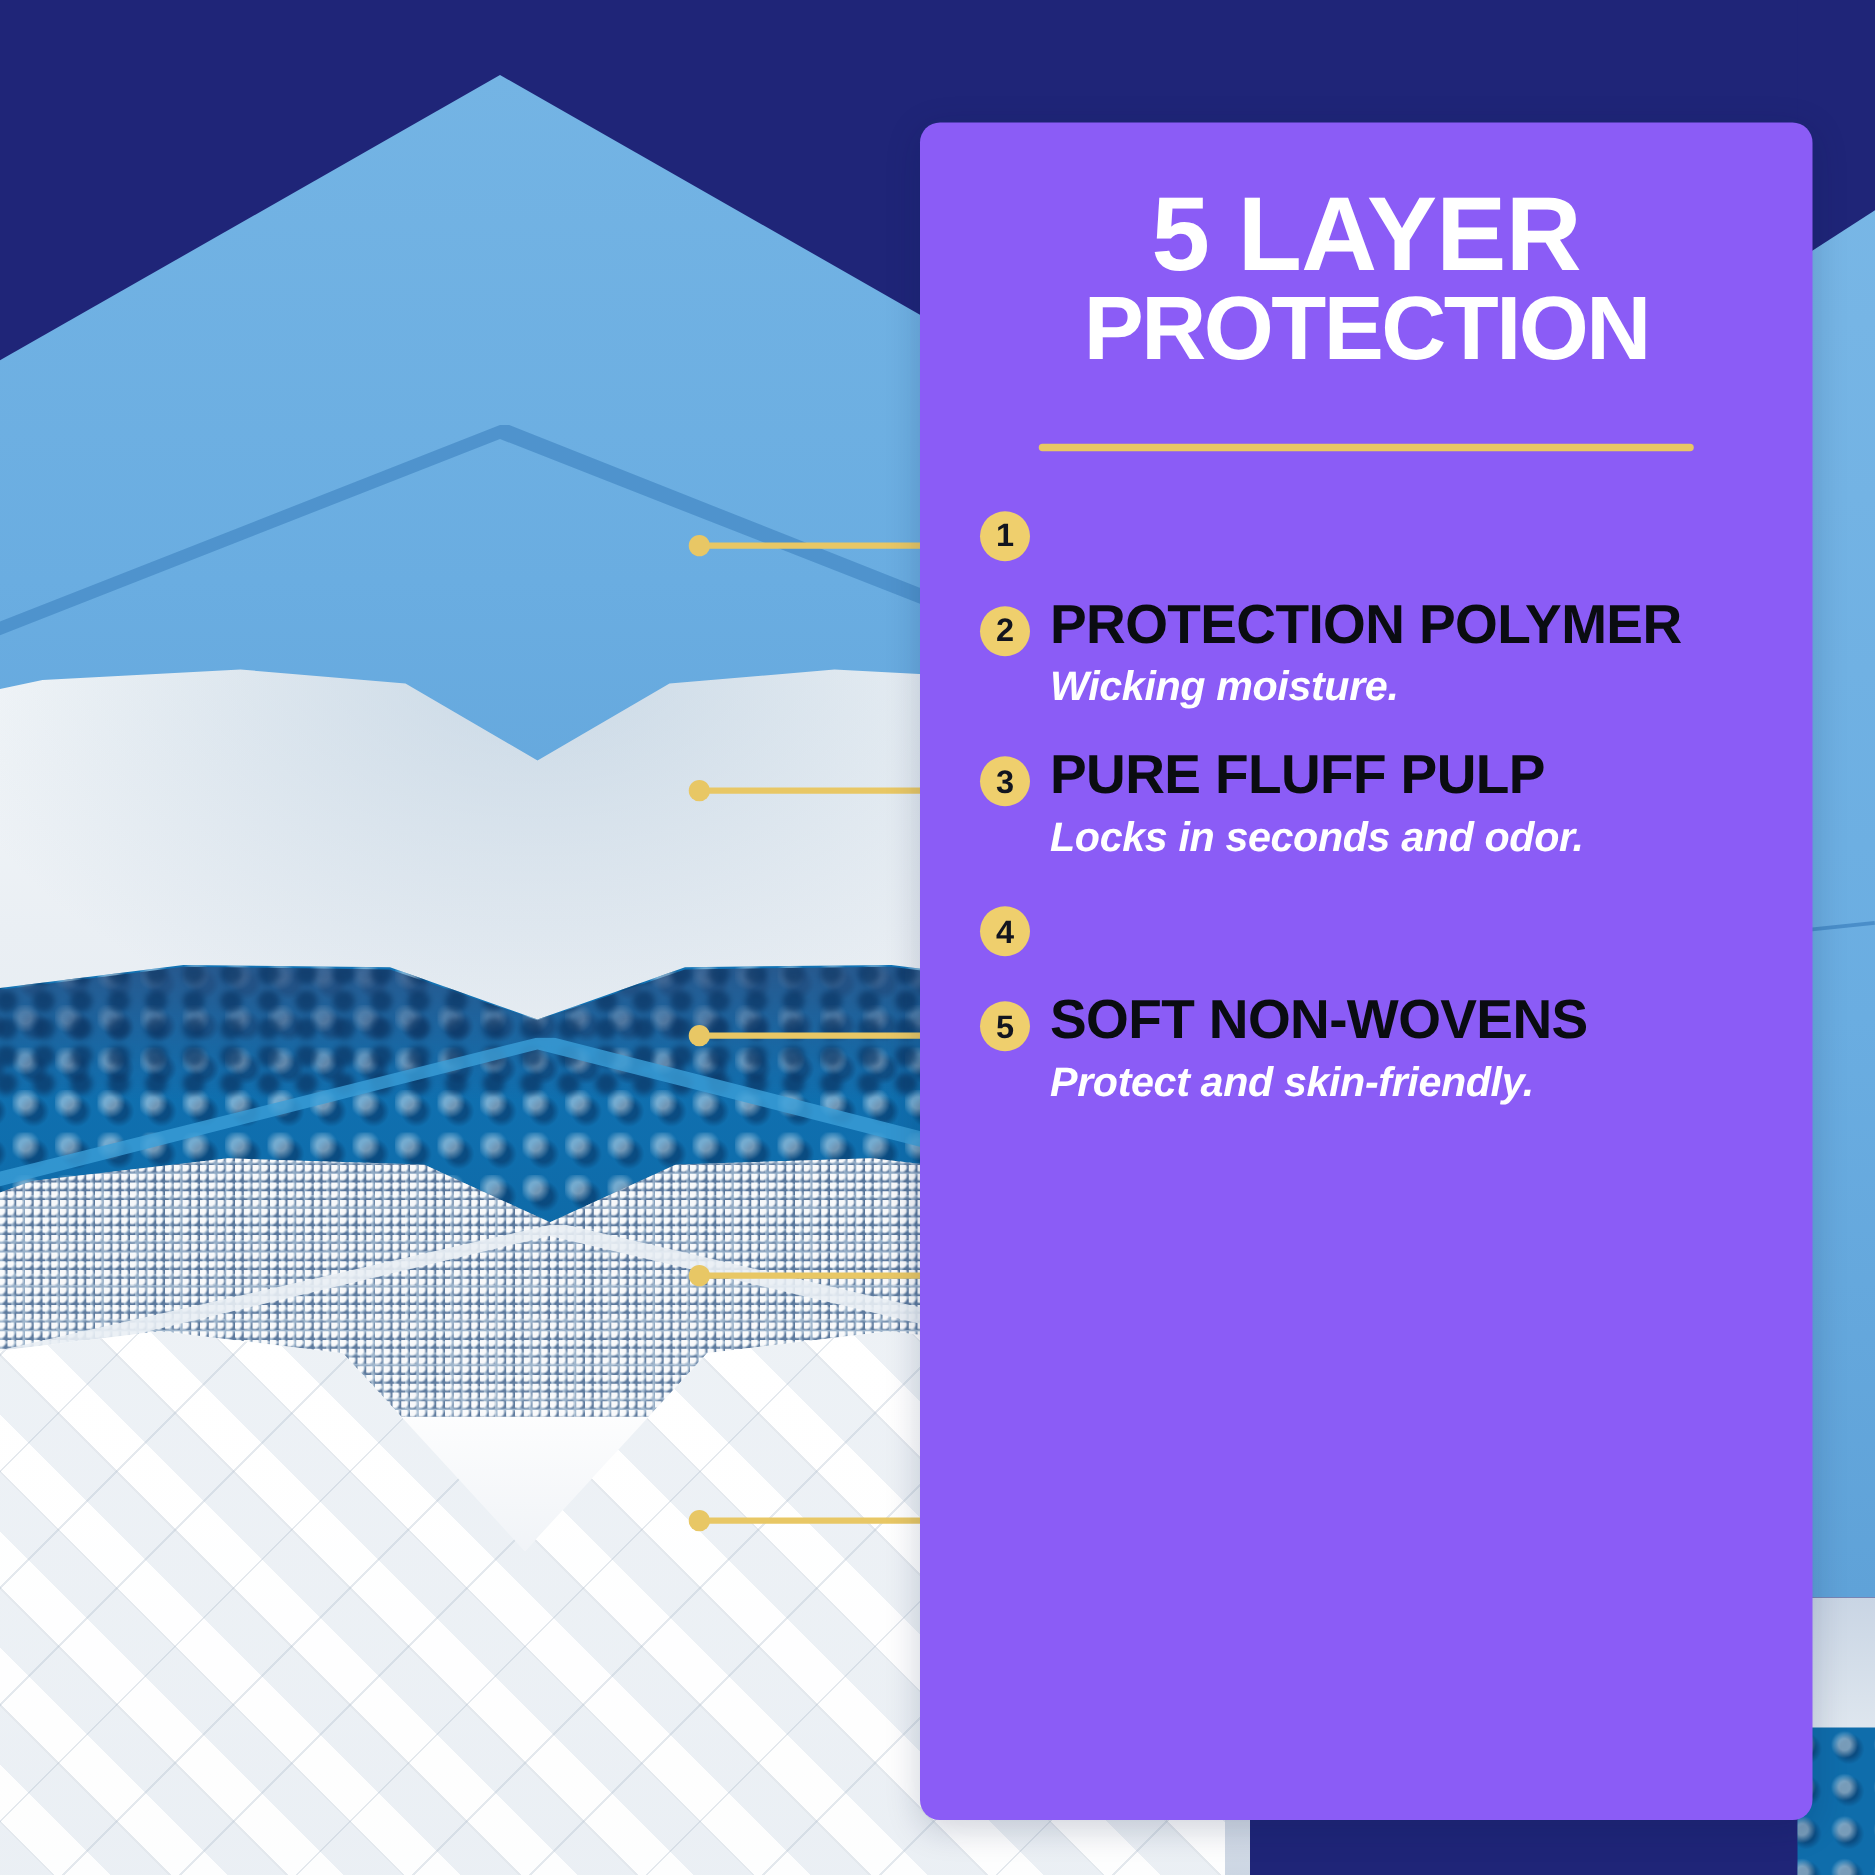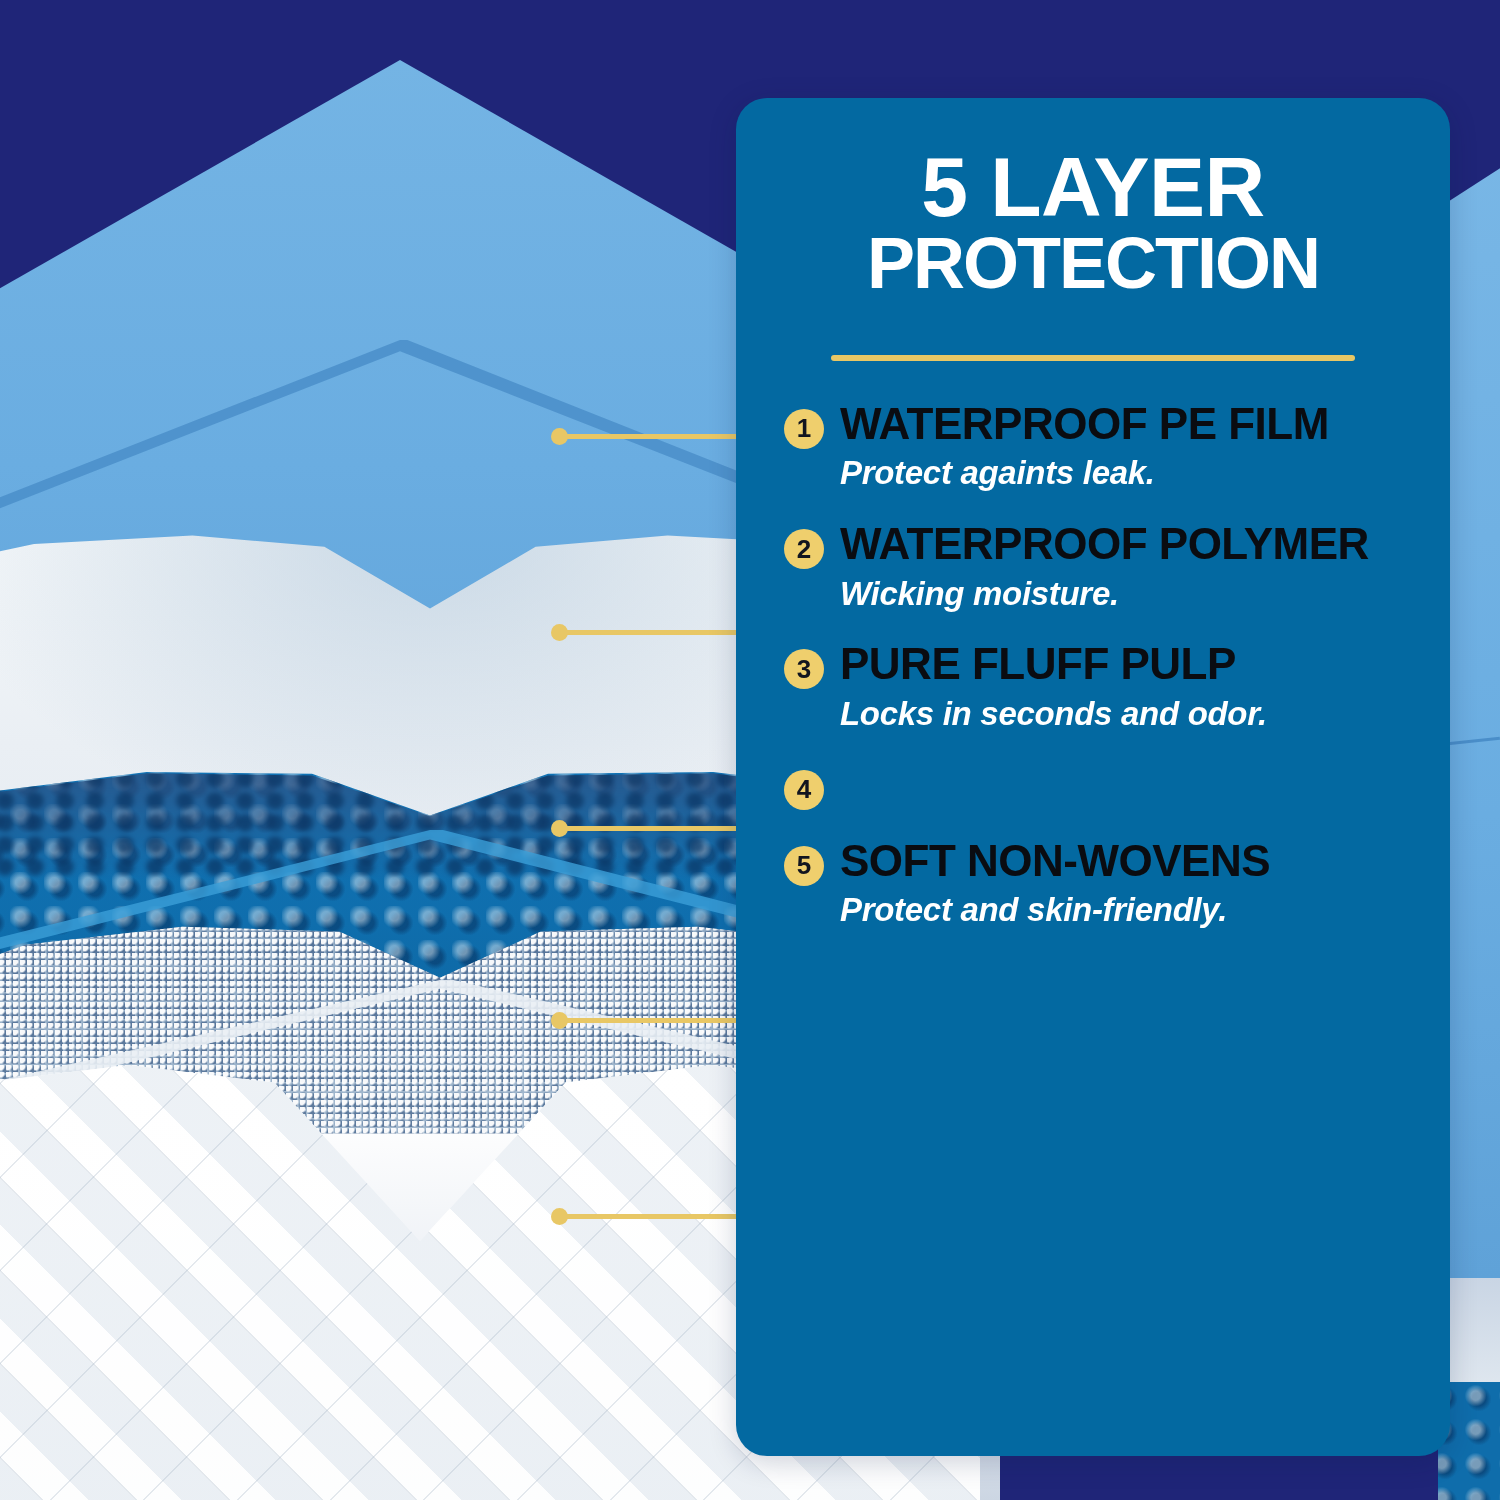--- a/index.html
+++ b/index.html
@@ -157,22 +157,22 @@
   .leader { position:absolute; height:5px; background:#e8c765; border-radius:3px; }
   .leader .dot {
     position:absolute; left:-7px; top:-6px; width:17px; height:17px;
     border-radius:50%; background:#e8c765;
   }
 
   
   .card {
     position:absolute;
     left:736px; top:98px; width:714px; height:1358px;
-    background:#0369a1;
-    border-radius:31px;
+    background:#8b5cf6;
+    border-radius:16px;
     box-shadow:0 6px 28px rgba(10,24,70,.20);
     overflow:hidden;
   }
 
   .card-title {
     color:#ffffff;
     font-weight:bold;
     font-size:84px;
     line-height:.98;
     letter-spacing:-.5px;
@@ -270,30 +270,26 @@
       <span>5 LAYER</span>
       <span class="l2line">PROTECTION</span>
     </div>
 
     <div class="divider"></div>
 
     <div class="items">
 
       <div class="item">
         <div class="badge">1</div>
-        <div class="item-text">
-          <div class="item-title">WATERPROOF PE FILM</div>
-          <div class="item-sub">Protect againts leak.</div>
-        </div>
       </div>
 
       <div class="item">
         <div class="badge">2</div>
         <div class="item-text">
-          <div class="item-title">WATERPROOF POLYMER</div>
+          <div class="item-title">PROTECTION POLYMER</div>
           <div class="item-sub">Wicking moisture.</div>
         </div>
       </div>
 
       <div class="item">
         <div class="badge">3</div>
         <div class="item-text">
           <div class="item-title">PURE FLUFF PULP</div>
           <div class="item-sub">Locks in seconds and odor.</div>
         </div>

